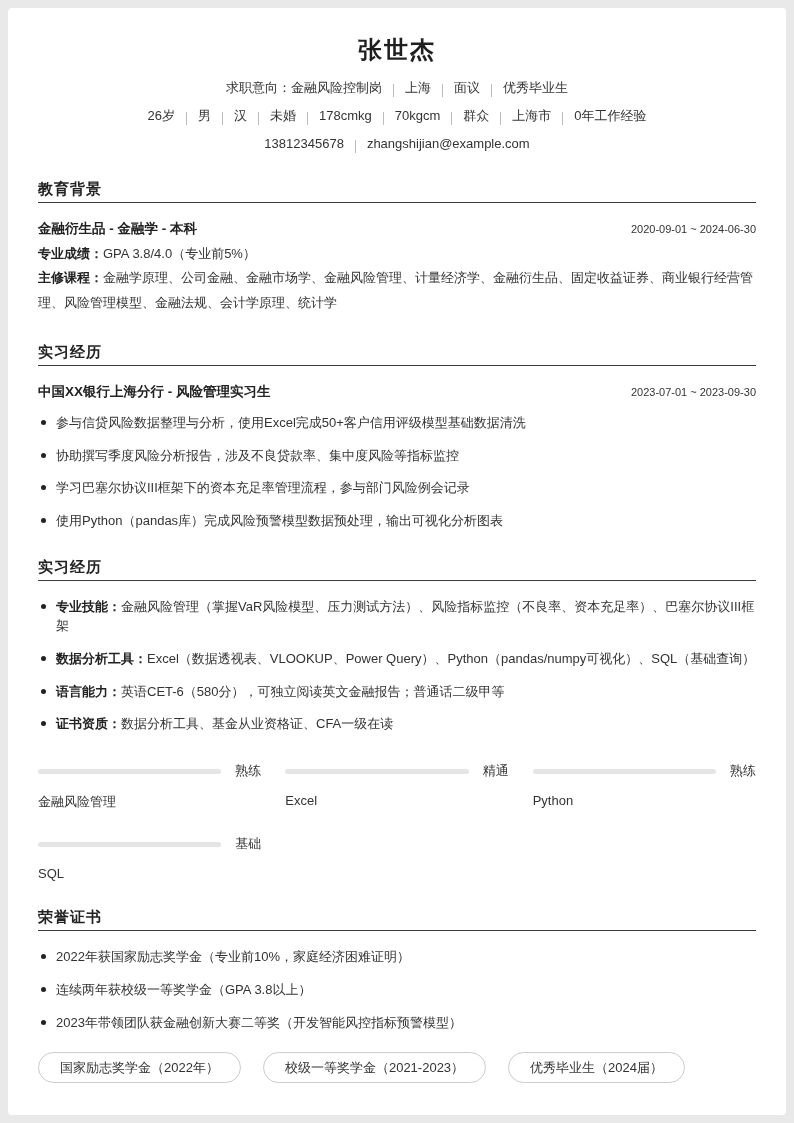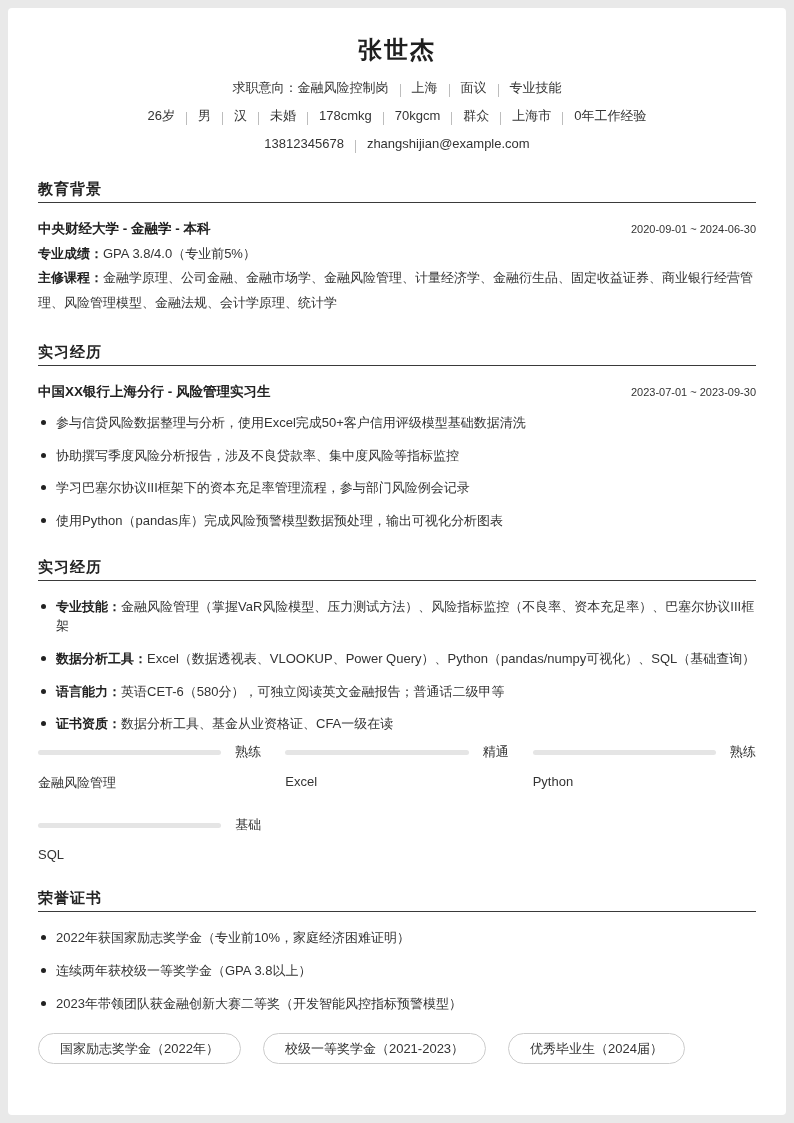--- a/index.html
+++ b/index.html
@@ -90,21 +90,21 @@
     background: #222;
   }
   .b-label { font-weight: bold; color: #222; }
 
   
   .skill-grid {
     display: grid;
     grid-template-columns: repeat(3, 1fr);
     column-gap: 48px;
     row-gap: 24px;
-    margin-top: 9px;
+    margin-top: 28px;
     gap: 24px;
   }
   .bar-row { display: flex; align-items: center; gap: 14px; }
   .bar-track {
     flex: 1;
     height: 5px;
     background: #e5e5e5;
     border-radius: 3px;
   }
   .bar-level { font-size: 13px; color: #333; white-space: nowrap; }
@@ -136,21 +136,21 @@
     <div class="name">张世杰</div>
 
     <div class="info-line">
       <span>求职意向：</span>
         <span>金融风险控制岗</span>
       <span class="sep"></span>
       <span>上海</span>
       <span class="sep"></span>
       <span>面议</span>
       <span class="sep"></span>
-      <span>专业技能</span>
+      <span>优秀毕业生</span>
     </div>
 
     <div class="info-line">
       <span>26岁</span>
       <span class="sep"></span>
       <span>男</span>
       <span class="sep"></span>
       <span>汉</span>
       <span class="sep"></span>
       <span>未婚</span>
@@ -169,21 +169,21 @@
     <div class="info-line">
       <span>13812345678</span>
       <span class="sep"></span>
       <span>zhangshijian@example.com</span>
     </div>
   </div>
 
   <div class="section">
     <div class="section-title">教育背景</div>
     <div class="entry-head">
-      <span class="entry-title">中央财经大学 - 金融学 - 本科</span>
+      <span class="entry-title">金融衍生品 - 金融学 - 本科</span>
       <span class="entry-date">2020-09-01 ~ 2024-06-30</span>
     </div>
     <div class="kv-line">
       <span class="kv-label">专业成绩：</span><span>GPA 3.8/4.0（专业前5%）</span>
     </div>
     <div class="kv-line">
       <span class="kv-label">主修课程：</span><span>金融学原理、公司金融、金融市场学、金融风险管理、计量经济学、金融衍生品、固定收益证券、商业银行经营管理、风险管理模型、金融法规、会计学原理、统计学</span>
     </div>
   </div>
 

